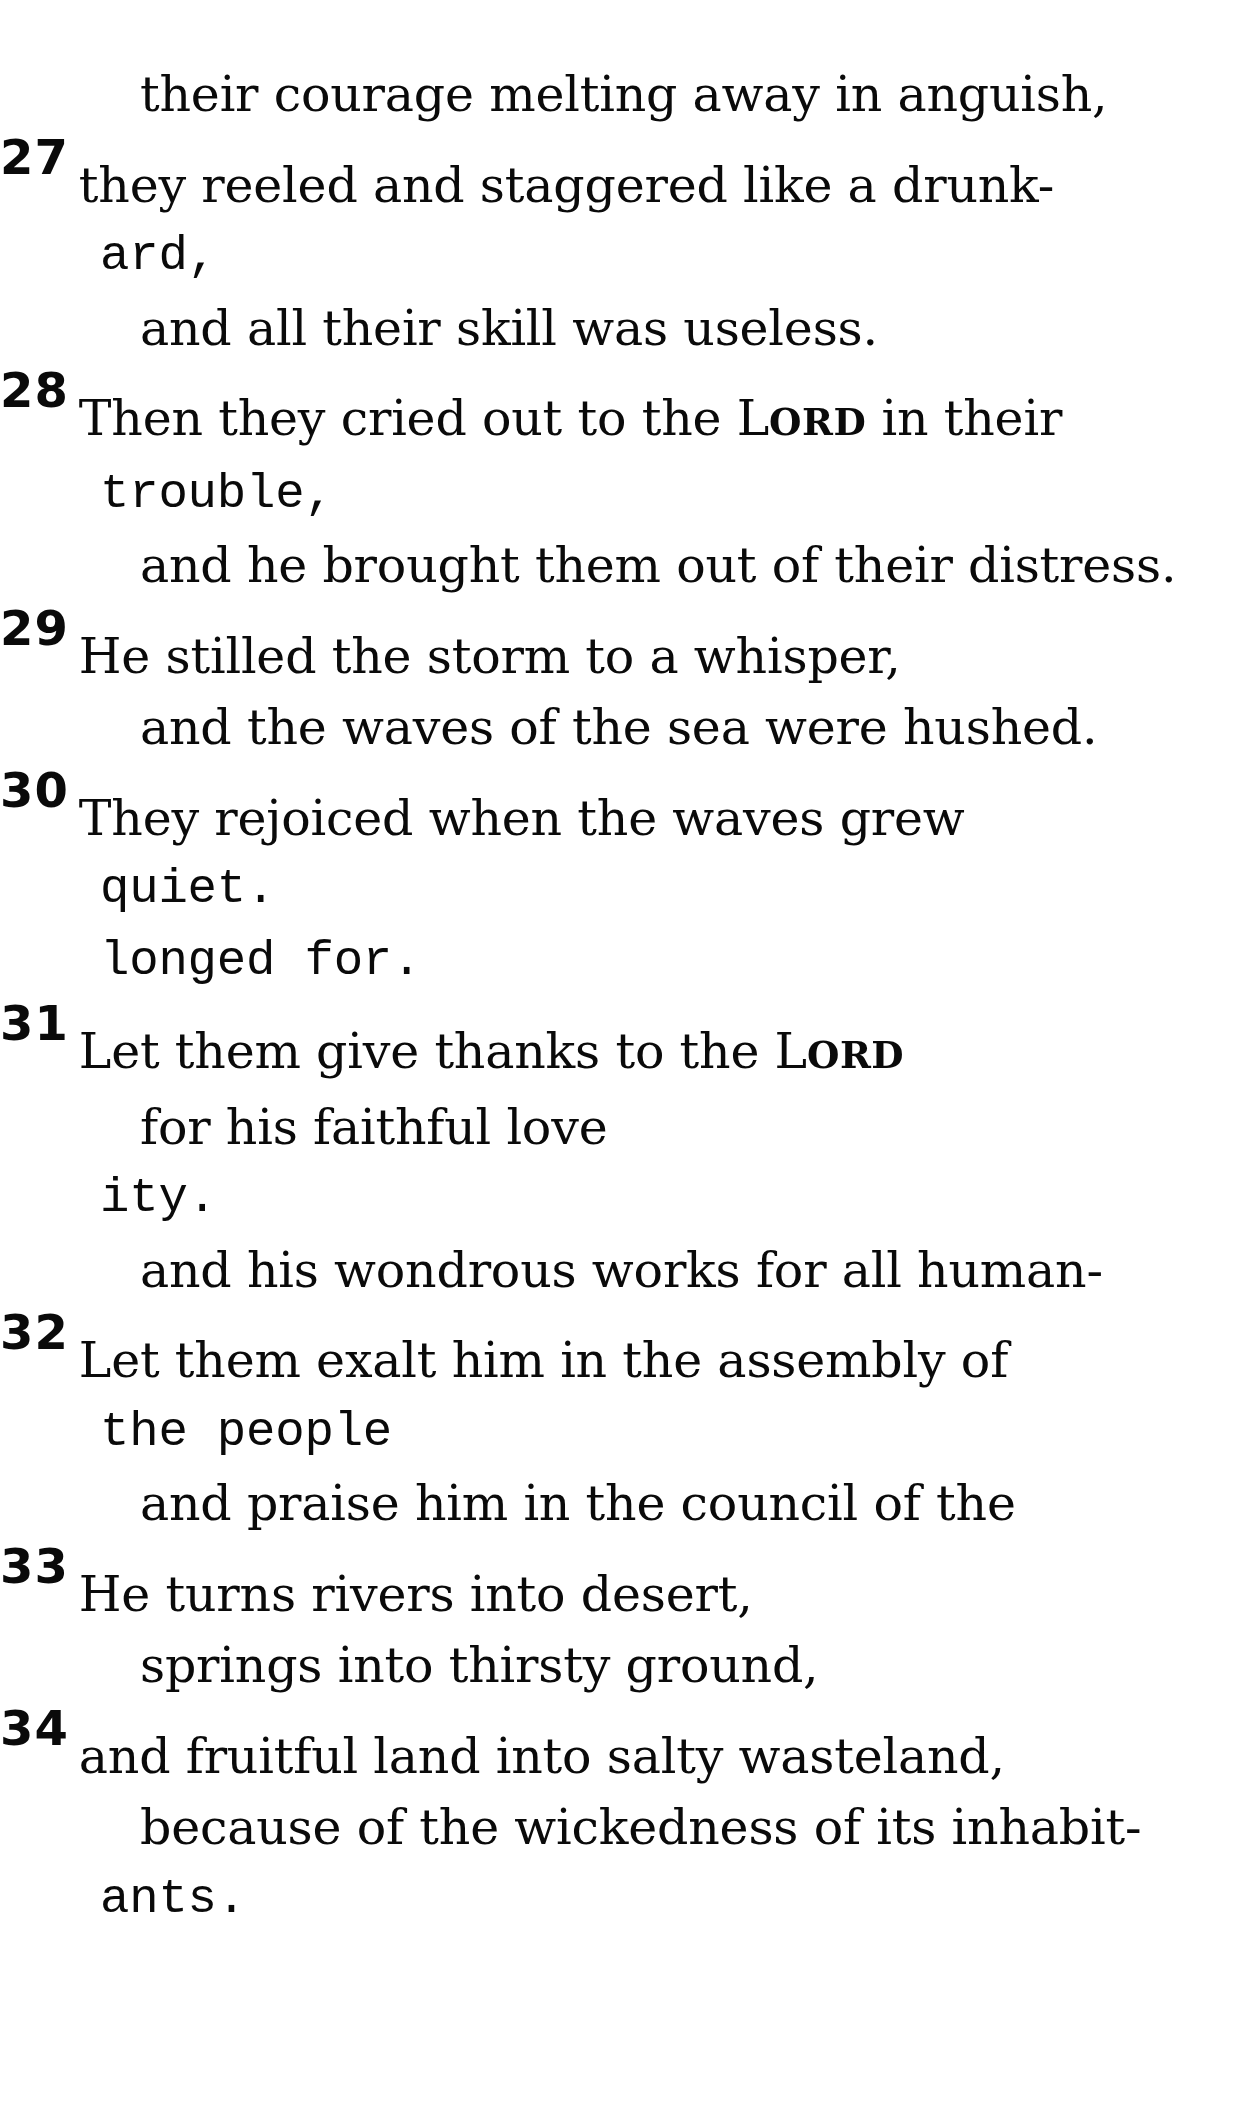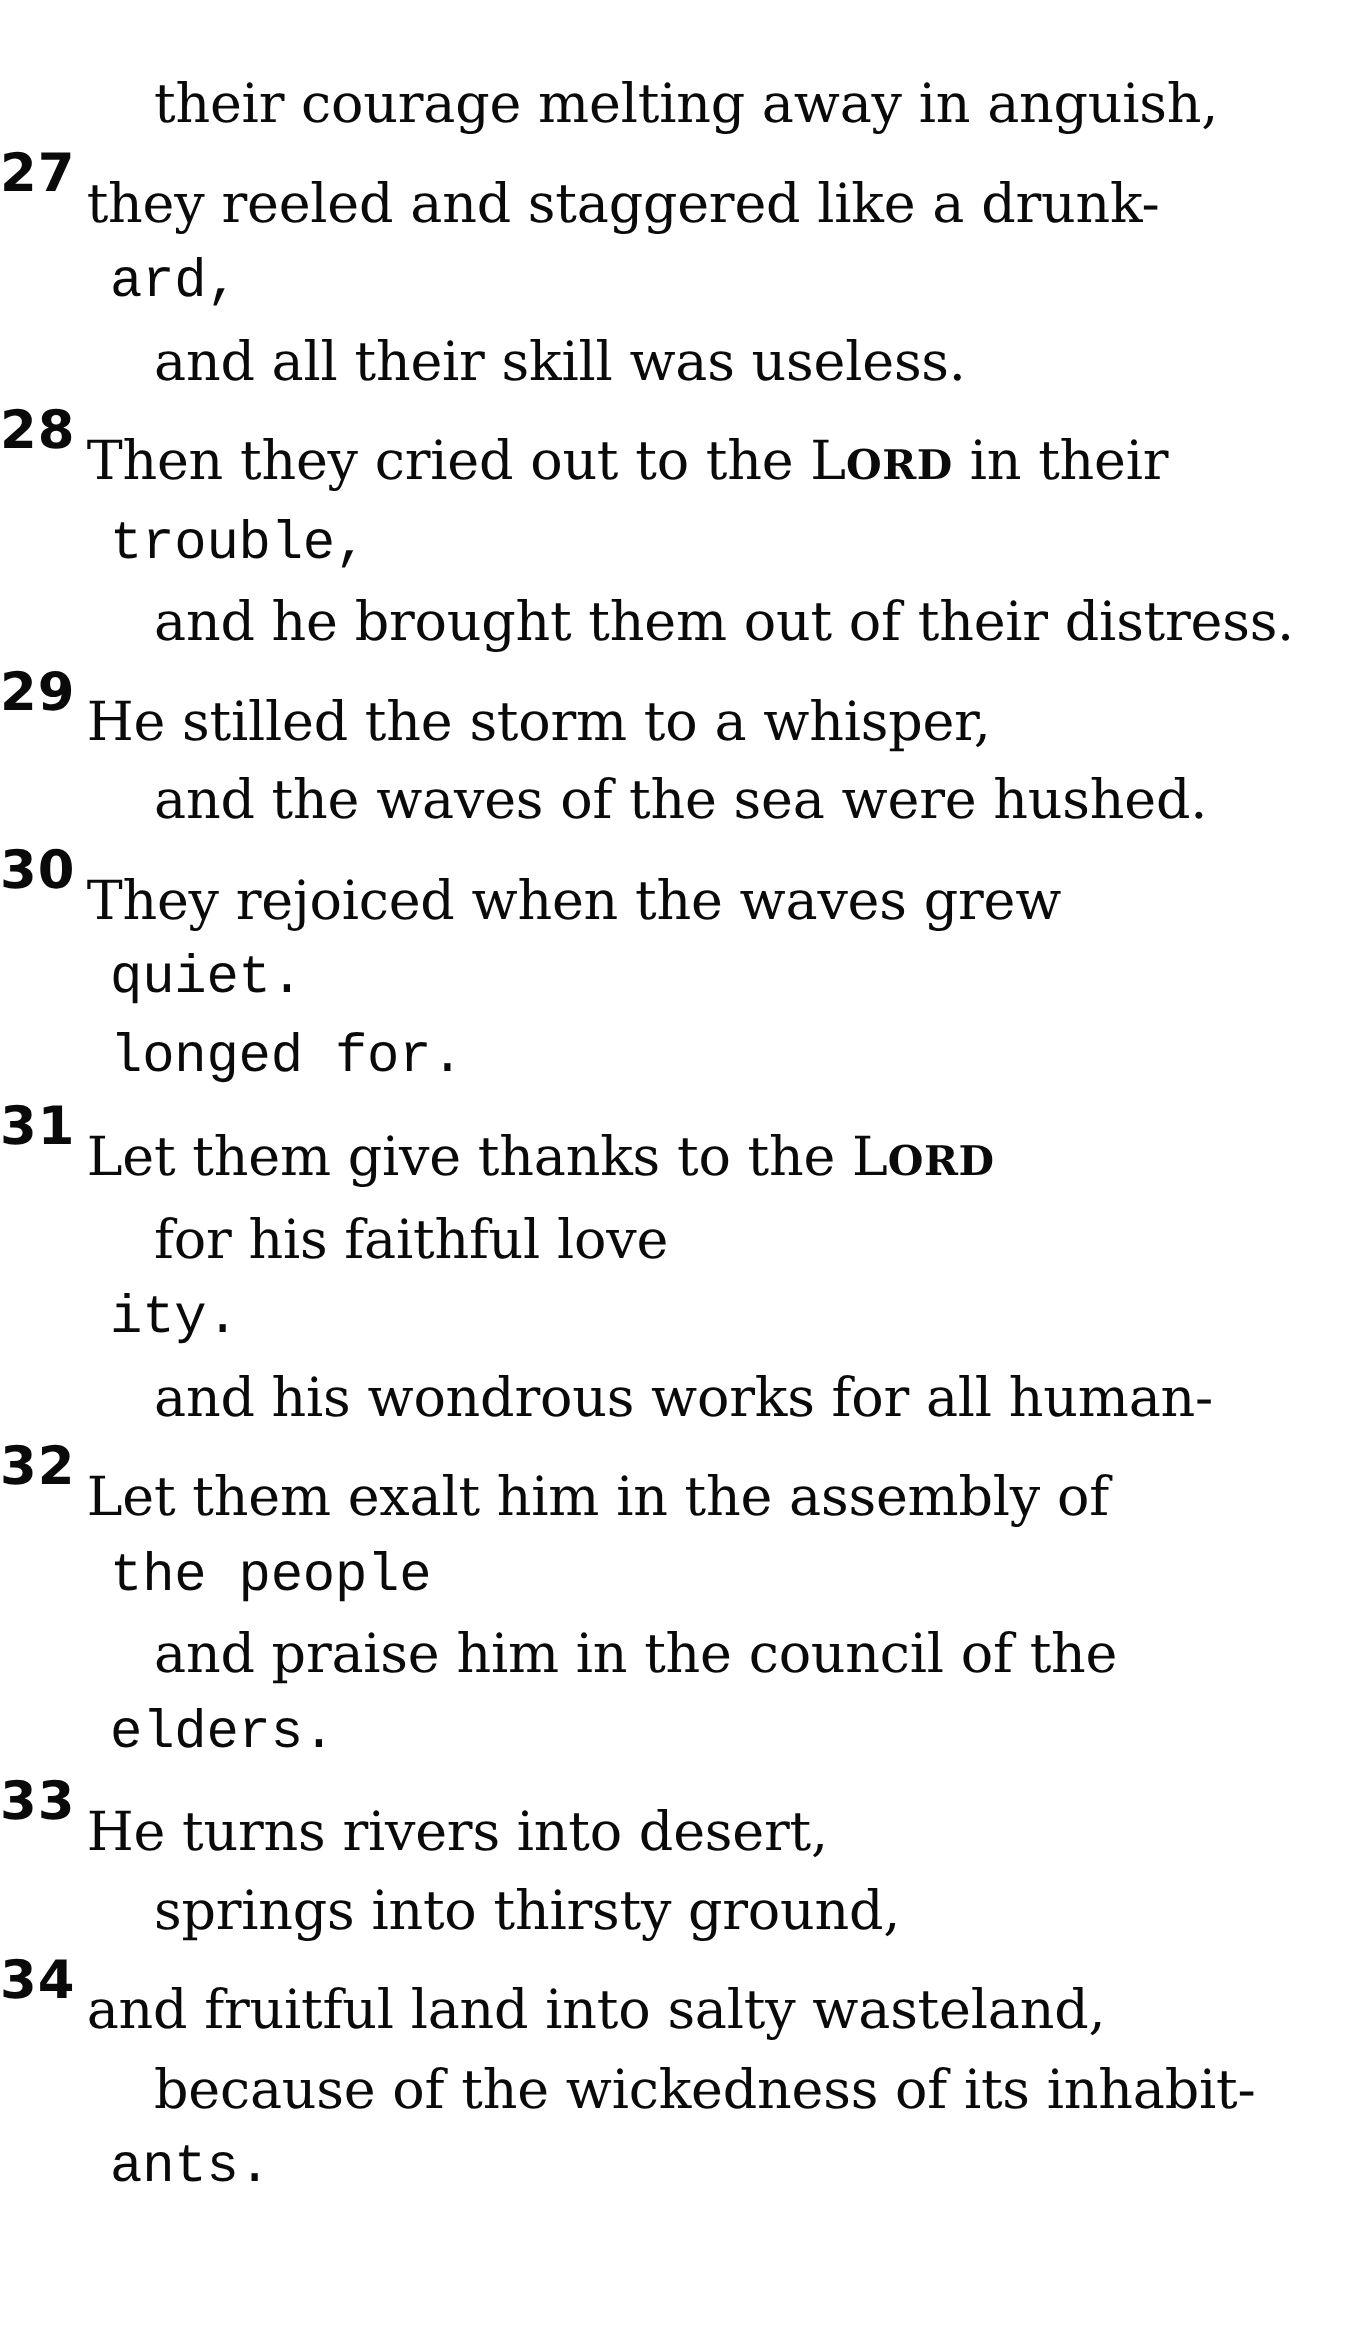--- a/index.html
+++ b/index.html
@@ -75,20 +75,19 @@
       <div class="line verse"><span class="vnum">30</span><span>They rejoiced when the waves grew</span></div>
       <div class="line wrap"><span>quiet.</span></div>
       <div class="line wrap"><span>longed for.</span></div>
       <div class="line verse"><span class="vnum">31</span><span>Let them give thanks to the L</span><span class="sc">ORD</span></div>
       <div class="line cont"><span>for his faithful love</span></div>
       <div class="line wrap"><span>ity.</span></div>
       <div class="line cont"><span>and his wondrous works for all human-</span></div>
       <div class="line verse"><span class="vnum">32</span><span>Let them exalt him in the assembly of</span></div>
       <div class="line wrap"><span>the people</span></div>
       <div class="line cont"><span>and praise him in the council of the</span></div>
-      <div class="line wrap"><span>elders.</span></div>
       <div class="line verse"><span class="vnum">33</span><span>He turns rivers into desert,</span></div>
       <div class="line cont"><span>springs into thirsty ground,</span></div>
       <div class="line verse"><span class="vnum">34</span><span>and fruitful land into salty wasteland,</span></div>
       <div class="line cont"><span>because of the wickedness of its inhabit-</span></div>
       <div class="line wrap"><span>ants.</span></div>
     </div>
 </div>
 
 </body></html>

